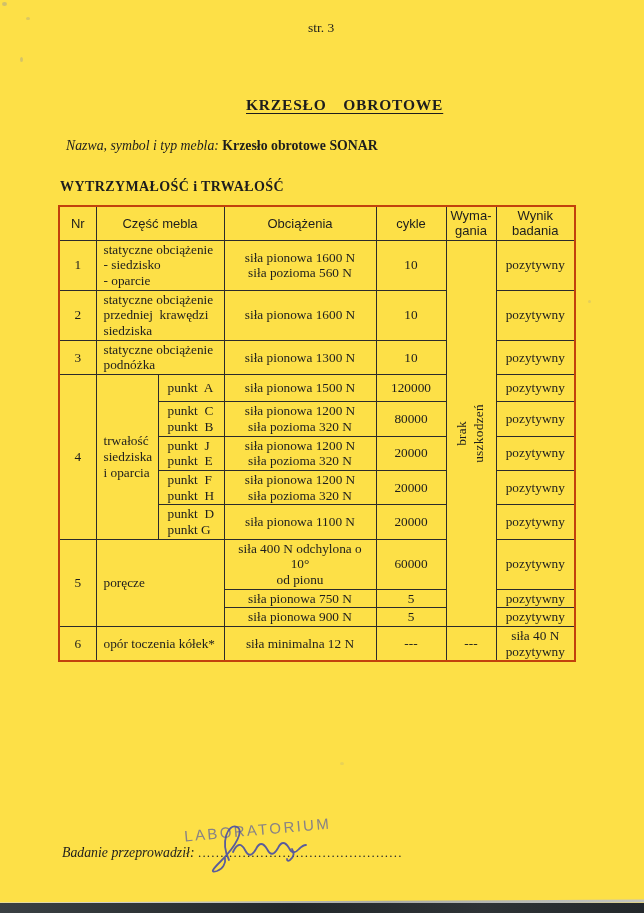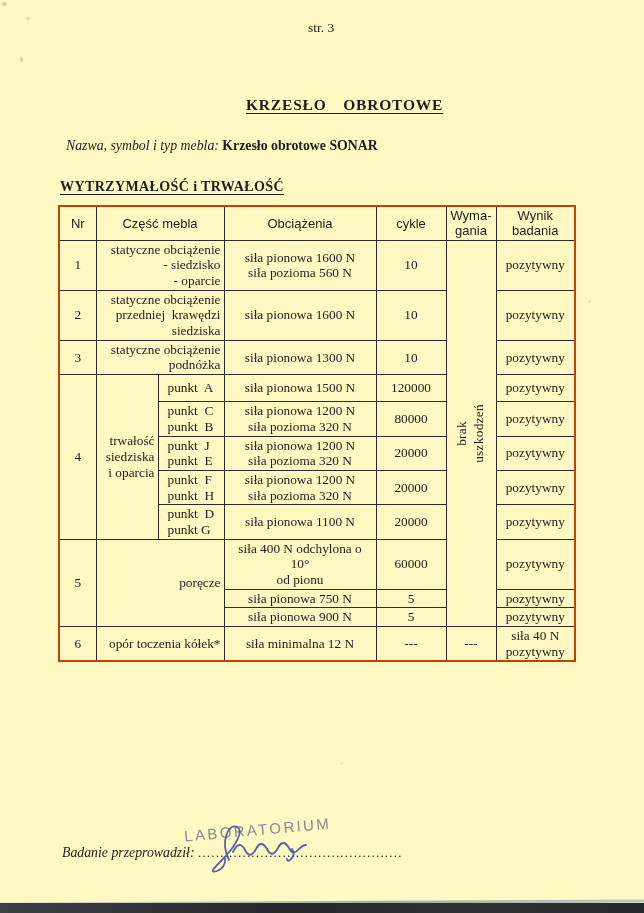--- a/index.html
+++ b/index.html
@@ -1,19 +1,19 @@
 <!DOCTYPE html>
 <html lang="pl"><head>
 <meta charset="utf-8">
 <style>
   html,body{margin:0;padding:0;background:#e8e8e8;}
   .page{
     position:relative;
     width:644px;height:913px;
-    background:#fef9c3;
+    background:#fde047;
     overflow:hidden;
     font-family:"Liberation Serif", serif;
     color:#1d1d1d;
   }
   .abs{position:absolute;}
   .pre{white-space:pre-wrap;}
 
   
   .pagenum{left:308px;top:20px;font-size:13.5px;}
   .atest-block{left:64px;top:35px;line-height:1.3;}
@@ -25,37 +25,37 @@
     font-weight:bold;font-size:15.5px;letter-spacing:.8px;word-spacing:12px;
     text-decoration:underline;text-underline-offset:3px;
   }
   .product-line{left:66px;top:138px;font-size:13.8px;}
   .product-label{font-style:italic;}
   .product-value{font-weight:bold;}
 
   .section-heading{
     left:60px;top:179px;
     font-weight:bold;font-size:14px;letter-spacing:.4px;
-    text-decoration:underline;text-underline-offset:3px;
+    text-underline-offset:3px;
   }
 
   
   .tablewrap{left:58px;top:205px;}
   table{border-collapse:collapse;border:2px solid #c2410c;}
   th,td{
     border:1px solid #2b2b2b;
     padding:1px 3px;
     text-align:center;vertical-align:middle;
     font-size:13.3px;line-height:1.18;
   }
   th{
     font-family:"Liberation Sans", sans-serif;
     font-weight:normal;font-size:13px;
   }
-  td.left{text-align:right;padding-left:7px;}
+  td.left{text-align:left;padding-left:7px;}
   td.punkt{text-align:left;padding-left:9px;}
   td.req-span{padding:0;}
   .rot{
     writing-mode:vertical-rl;
     transform:rotate(180deg);
     white-space:pre-wrap;
     margin:0 auto;
     font-size:13.3px;line-height:1.25;
     letter-spacing:.3px;
   }

